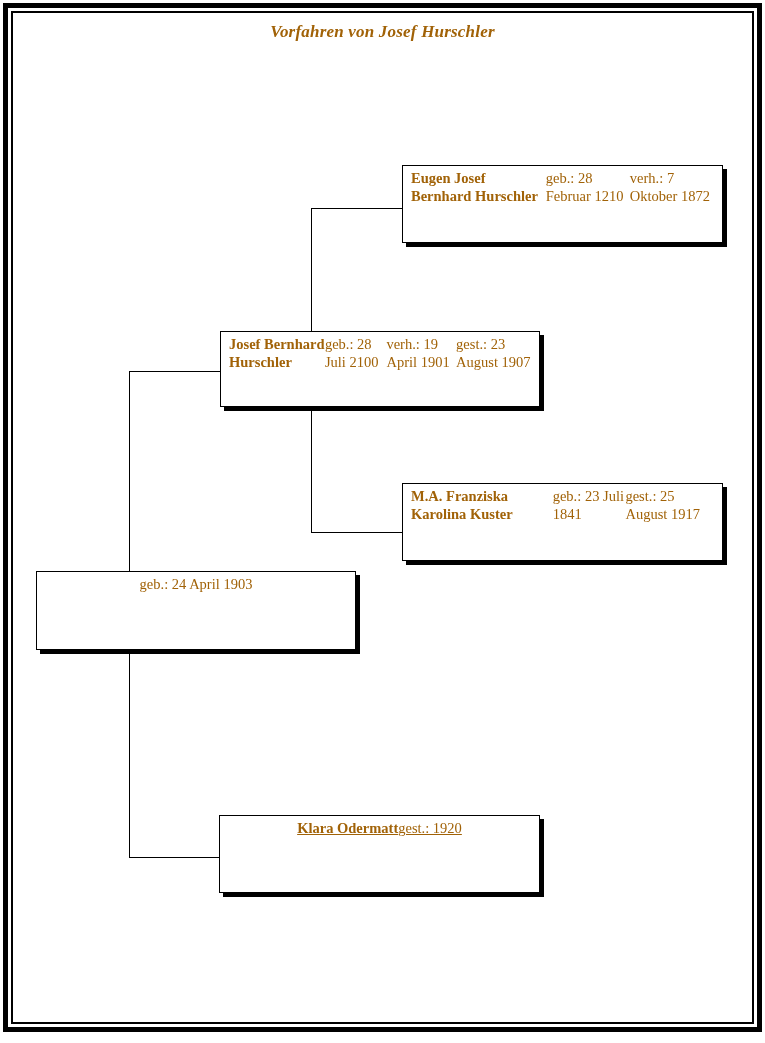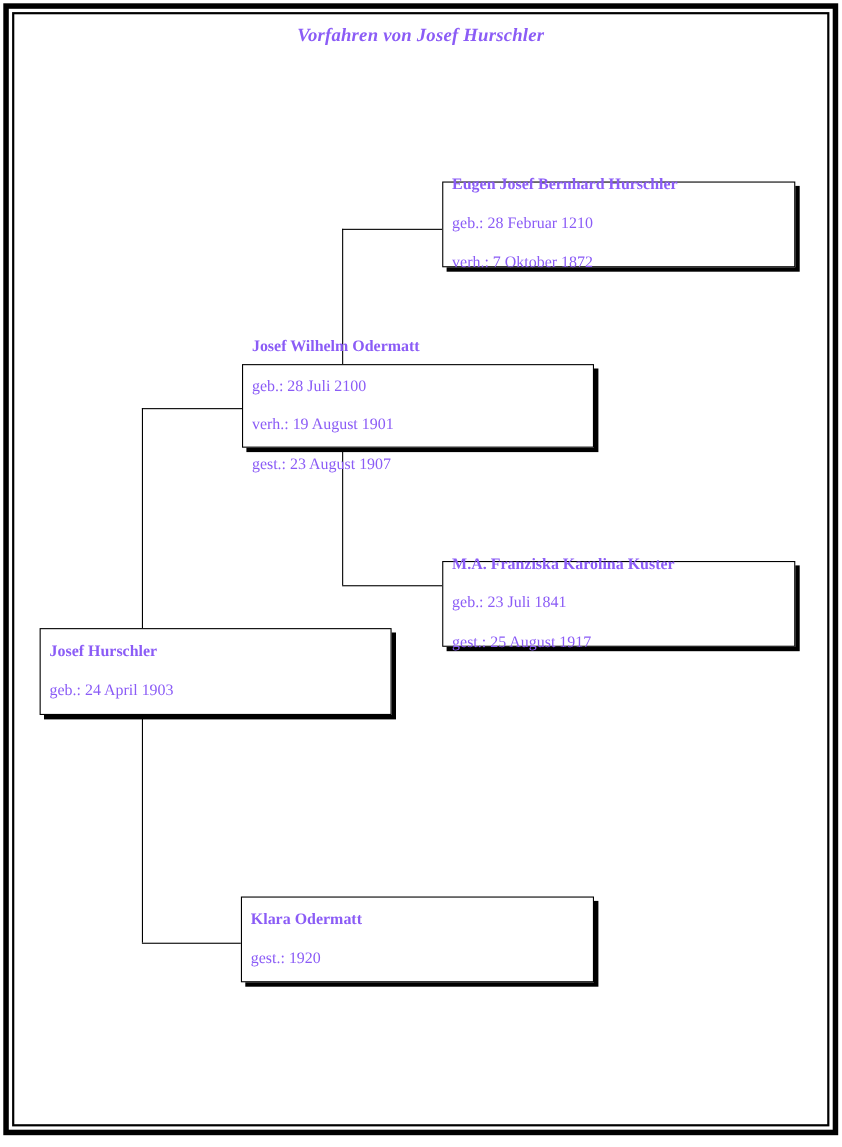--- a/index.html
+++ b/index.html
@@ -7,21 +7,21 @@
     padding: 0;
     background: #ffffff;
   }
   .page {
     position: relative;
     width: 765px;
     height: 1043px;
     background: #ffffff;
     overflow: hidden;
     font-family: "Liberation Serif", "DejaVu Serif", serif;
-    color: #8b5cf6;
+    color: #a16207;
   }
   
   .frame-outer {
     position: absolute;
     left: 3px; top: 3px; right: 3px; bottom: 11px;
     border: 5px solid #000000;
     pointer-events: none;
   }
   .frame-inner {
     position: absolute;
@@ -54,33 +54,32 @@
   .line-g { left: 129px; top: 650px; width: 1px;   height: 207px; }
   .line-h { left: 129px; top: 857px; width: 90px;  height: 1px; }
   
   .person-box {
     position: absolute;
     box-sizing: border-box;
     background: #ffffff;
     border: 1px solid #000000;
     box-shadow: 4px 4px 0 0 #000000;
     display: flex;
-    flex-direction: column;
+    flex-direction: row;
     justify-content: center;
     padding: 4px 8px;
     font-size: 14.5px;
     line-height: 17.5px;
-    gap: 18px;
   }
   .person-name { font-weight: bold; }
   .box-eugen     { left: 402px; top: 165px; width: 321px; height: 78px; }
   .box-josef-w   { left: 220px; top: 331px; width: 320px; height: 76px; }
-  .box-franziska { left: 402px; top: 510px; width: 321px; height: 78px; }
+  .box-franziska { left: 402px; top: 483px; width: 321px; height: 78px; }
   .box-josef     { left: 36px;  top: 571px; width: 320px; height: 79px; }
-  .box-klara     { left: 219px; top: 815px; width: 321px; height: 78px; }
+  .box-klara     { left: 219px; top: 815px; width: 321px; height: 78px; text-decoration: underline; }
 </style>
 </head>
 <body>
 
 <div class="page">
 
   <div class="frame-outer"></div>
   <div class="frame-inner"></div>
 
   <div class="chart-title">Vorfahren von Josef Hurschler</div>
@@ -94,34 +93,33 @@
   <div class="line line-g"></div>
   <div class="line line-h"></div>
 
   <div class="person-box box-eugen">
     <div class="person-name">Eugen Josef Bernhard Hurschler</div>
     <div class="person-detail">geb.: 28 Februar 1210</div>
     <div class="person-detail">verh.: 7 Oktober 1872</div>
   </div>
 
   <div class="person-box box-josef-w">
-    <div class="person-name">Josef Wilhelm Odermatt</div>
+    <div class="person-name">Josef Bernhard Hurschler</div>
     <div class="person-detail">geb.: 28 Juli 2100</div>
-    <div class="person-detail">verh.: 19 August 1901</div>
+    <div class="person-detail">verh.: 19 April 1901</div>
     <div class="person-detail">gest.: 23 August 1907</div>
   </div>
 
   <div class="person-box box-franziska">
     <div class="person-name">M.A. Franziska Karolina Kuster</div>
     <div class="person-detail">geb.: 23 Juli 1841</div>
     <div class="person-detail">gest.: 25 August 1917</div>
   </div>
 
   <div class="person-box box-josef">
-    <div class="person-name">Josef Hurschler</div>
     <div class="person-detail">geb.: 24 April 1903</div>
   </div>
 
   <div class="person-box box-klara">
     <div class="person-name">Klara Odermatt</div>
     <div class="person-detail">gest.: 1920</div>
   </div>
 
 </div>
 

